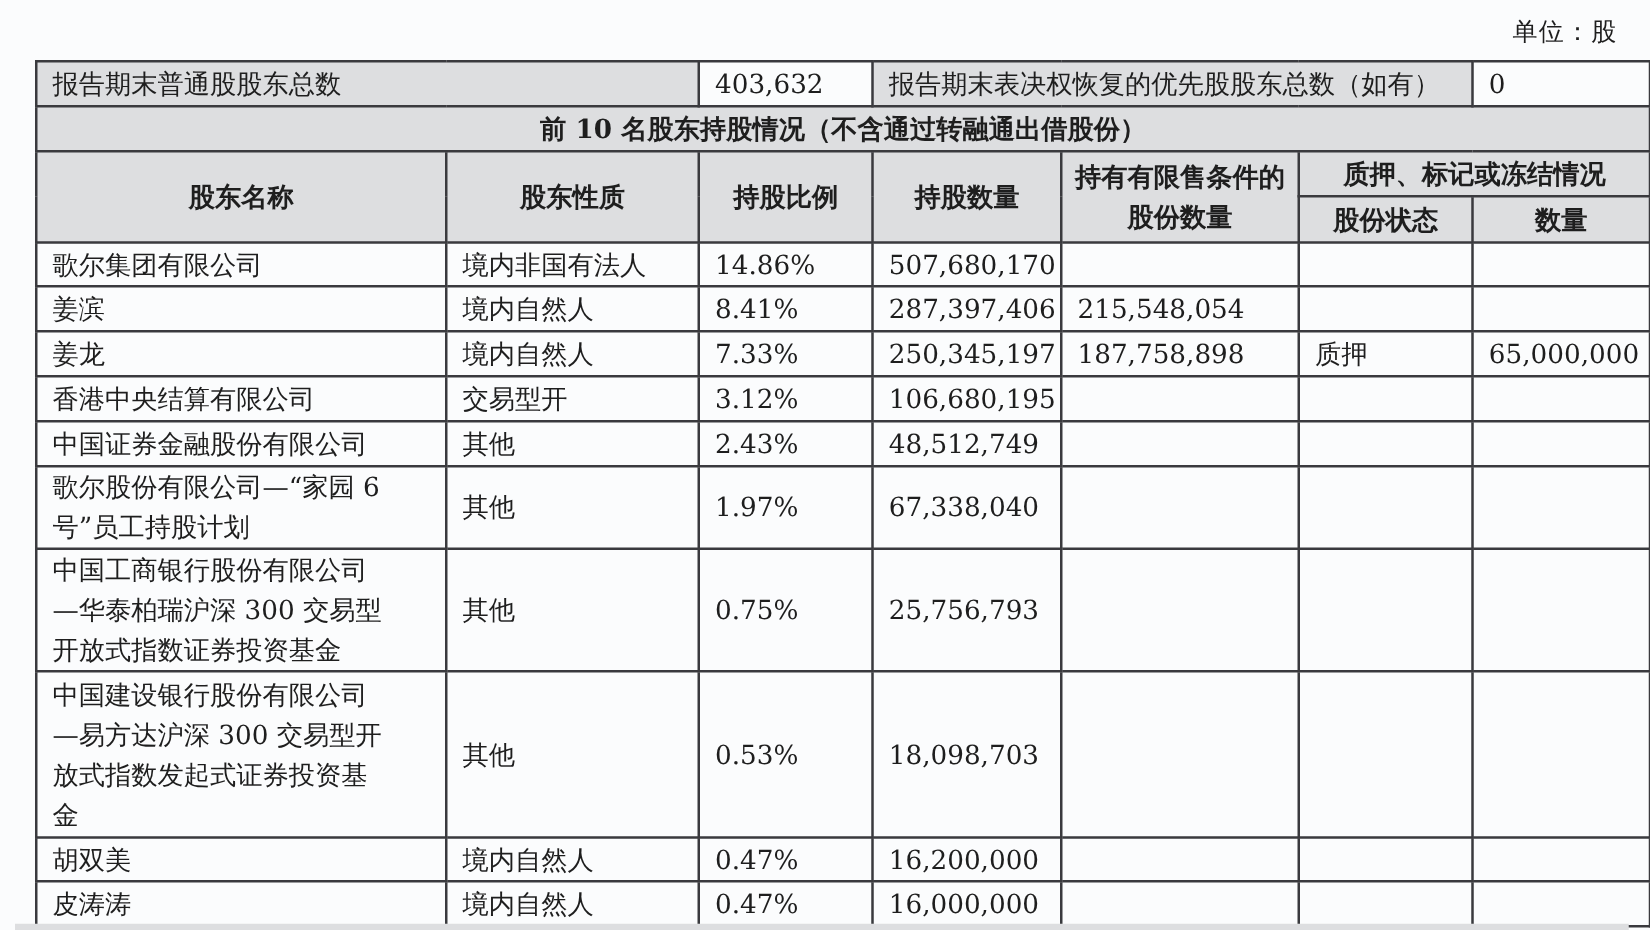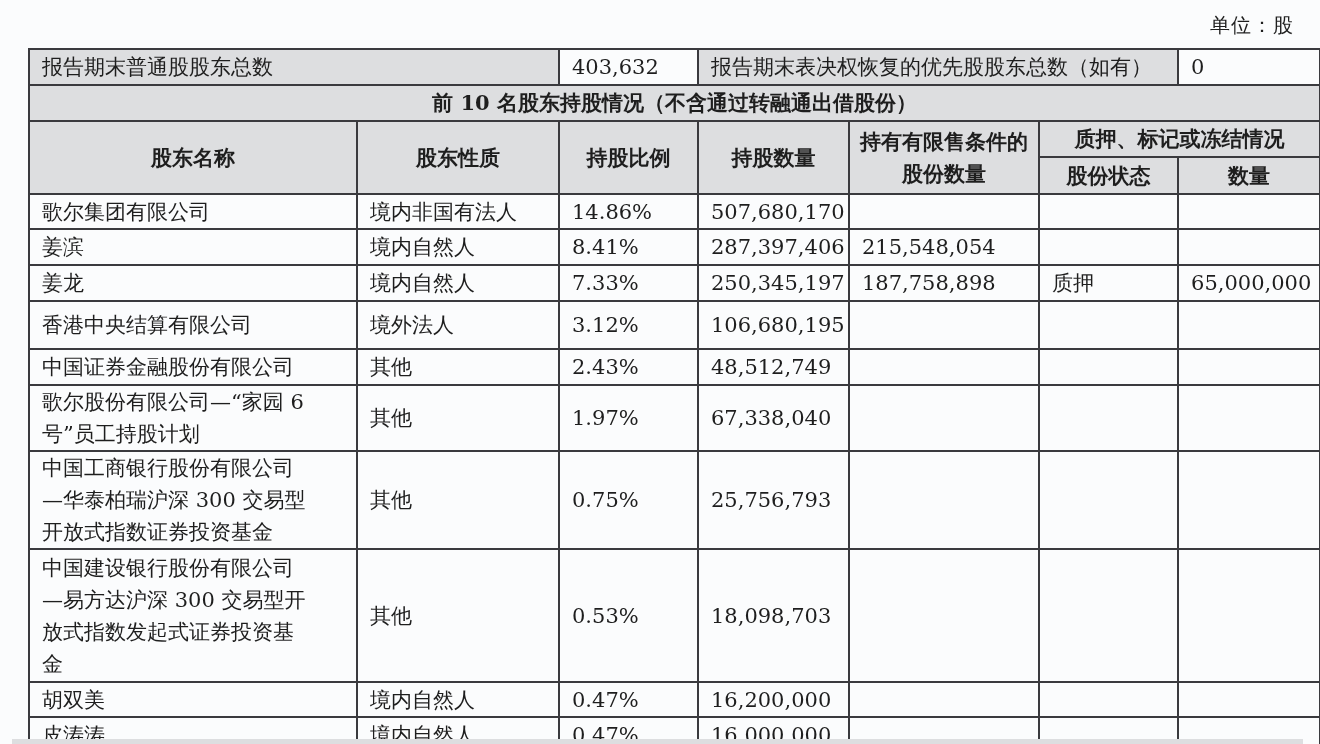--- a/index.html
+++ b/index.html
@@ -104,23 +104,23 @@
   <tr class="w" style="height:36px">
     <td class="l">姜龙</td>
     <td class="l">境内自然人</td>
     <td class="r">7.33%</td>
     <td class="r">250,345,197</td>
     <td class="r">187,758,898</td>
     <td class="l">质押</td>
     <td class="r">65,000,000</td>
   </tr>
 
-  <tr class="w" style="height:48px">
+  <tr class="w" style="height:36px">
     <td class="l">香港中央结算有限公司</td>
-    <td class="l">境外法人</td>
+    <td class="l">交易型开</td>
     <td class="r">3.12%</td>
     <td class="r">106,680,195</td>
     <td class="r"></td>
     <td class="l"></td>
     <td class="r"></td>
   </tr>
 
   <tr class="w" style="height:36px">
     <td class="l">中国证券金融股份有限公司</td>
     <td class="l">其他</td>

